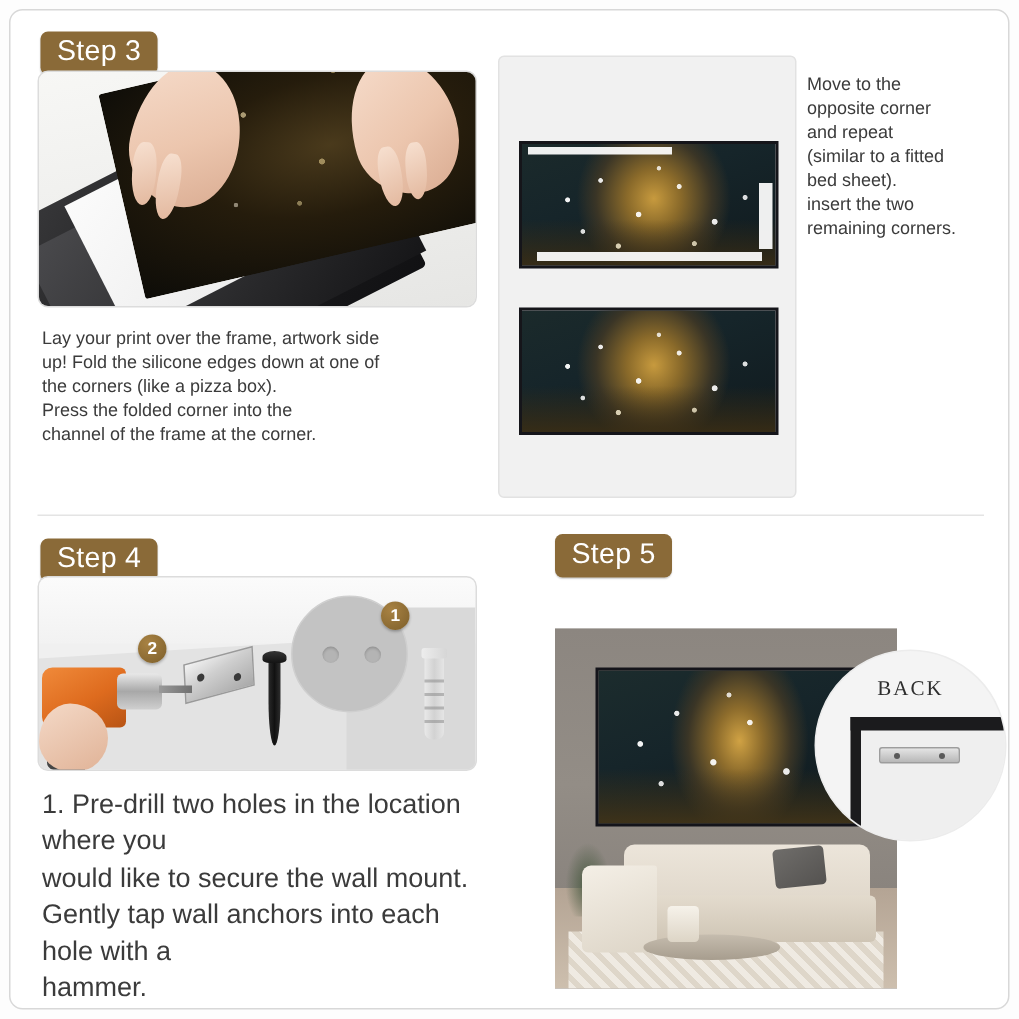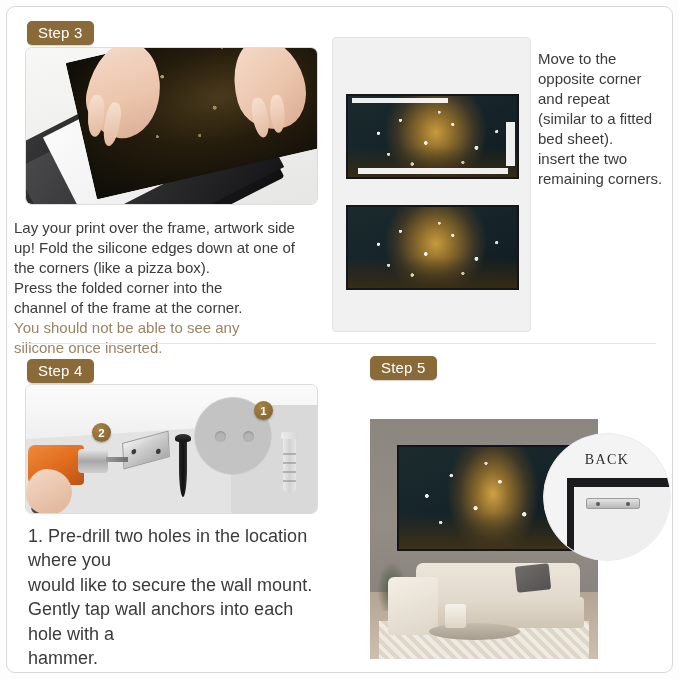--- a/index.html
+++ b/index.html
@@ -19,31 +19,31 @@
     border: 1px solid #d8d8d8;
     border-radius: 9px;
     overflow: hidden;
   }
 
   
   .badge {
     display: inline-block;
     background: #8a6a38;
     color: #ffffff;
-    font-size: 15px;
+    font-size: 19px;
     letter-spacing: .2px;
     padding: 3px 11px 4px;
     border-radius: 5px;
     line-height: 1.15;
     box-shadow: 0 1px 1px rgba(0,0,0,.18);
   }
 
   
   .body-text {
-    font-size: 15px;
+    font-size: 12px;
     line-height: 1.33;
     color: #3b3b3b;
     white-space: pre-line;
   }
   .body-text.gold { color: #9a8465; }
   .body-text.small { font-size: 18px; line-height: 1.36; }
 
   .divider-h {
     position: absolute;
     background: #e4e4e4;
@@ -145,21 +145,21 @@
     border: 2px solid #15151a;
   }
   #art-photo-top { left: 13px; top: 56px; width: 173px; height: 85px; }
   #art-photo-bottom { left: 13px; top: 167px; width: 173px; height: 85px; }
   .loose-edge {
     position: absolute; background: #ffffff; opacity: .93;
   }
 
   #step3-side-text { position: absolute; left: 531px; top: 42px; width: 128px; }
 
-  #step3-desc { position: absolute; left: 7px; top: 211px; width: 300px; }
+  #step3-desc { position: absolute; left: 21px; top: 211px; width: 300px; }
 
   
   #sec-step4 { position: absolute; left: 0; top: 341px; width: 318px; height: 326px; }
   #step4-badge-wrap { position: absolute; left: 20px; top: 11px; }
   #step4-diagram {
     position: absolute; left: 18px; top: 36px;
     width: 293px; height: 130px;
     border: 1px solid #dcdcdc; border-radius: 7px;
     overflow: hidden; background: #f0f0f0;
   }
@@ -407,22 +407,20 @@
 bed sheet).
 insert the two
 remaining corners.</div>
 
     <div id="step3-desc">
       <div class="body-text">Lay your print over the frame, artwork side
 up! Fold the silicone edges down at one of
 the corners (like a pizza box).
 Press the folded corner into the
 channel of the frame at the corner.</div>
-      <div class="body-text gold">You should not be able to see any
-silicone once inserted.</div>
     </div>
   </div>
 
   <div class="divider-h" style="left:18px; top:336px; width:631px;"></div>
 
   <div id="sec-step4">
 
     <div id="step4-badge-wrap">
       <span class="badge">Step 4</span>
     </div>

